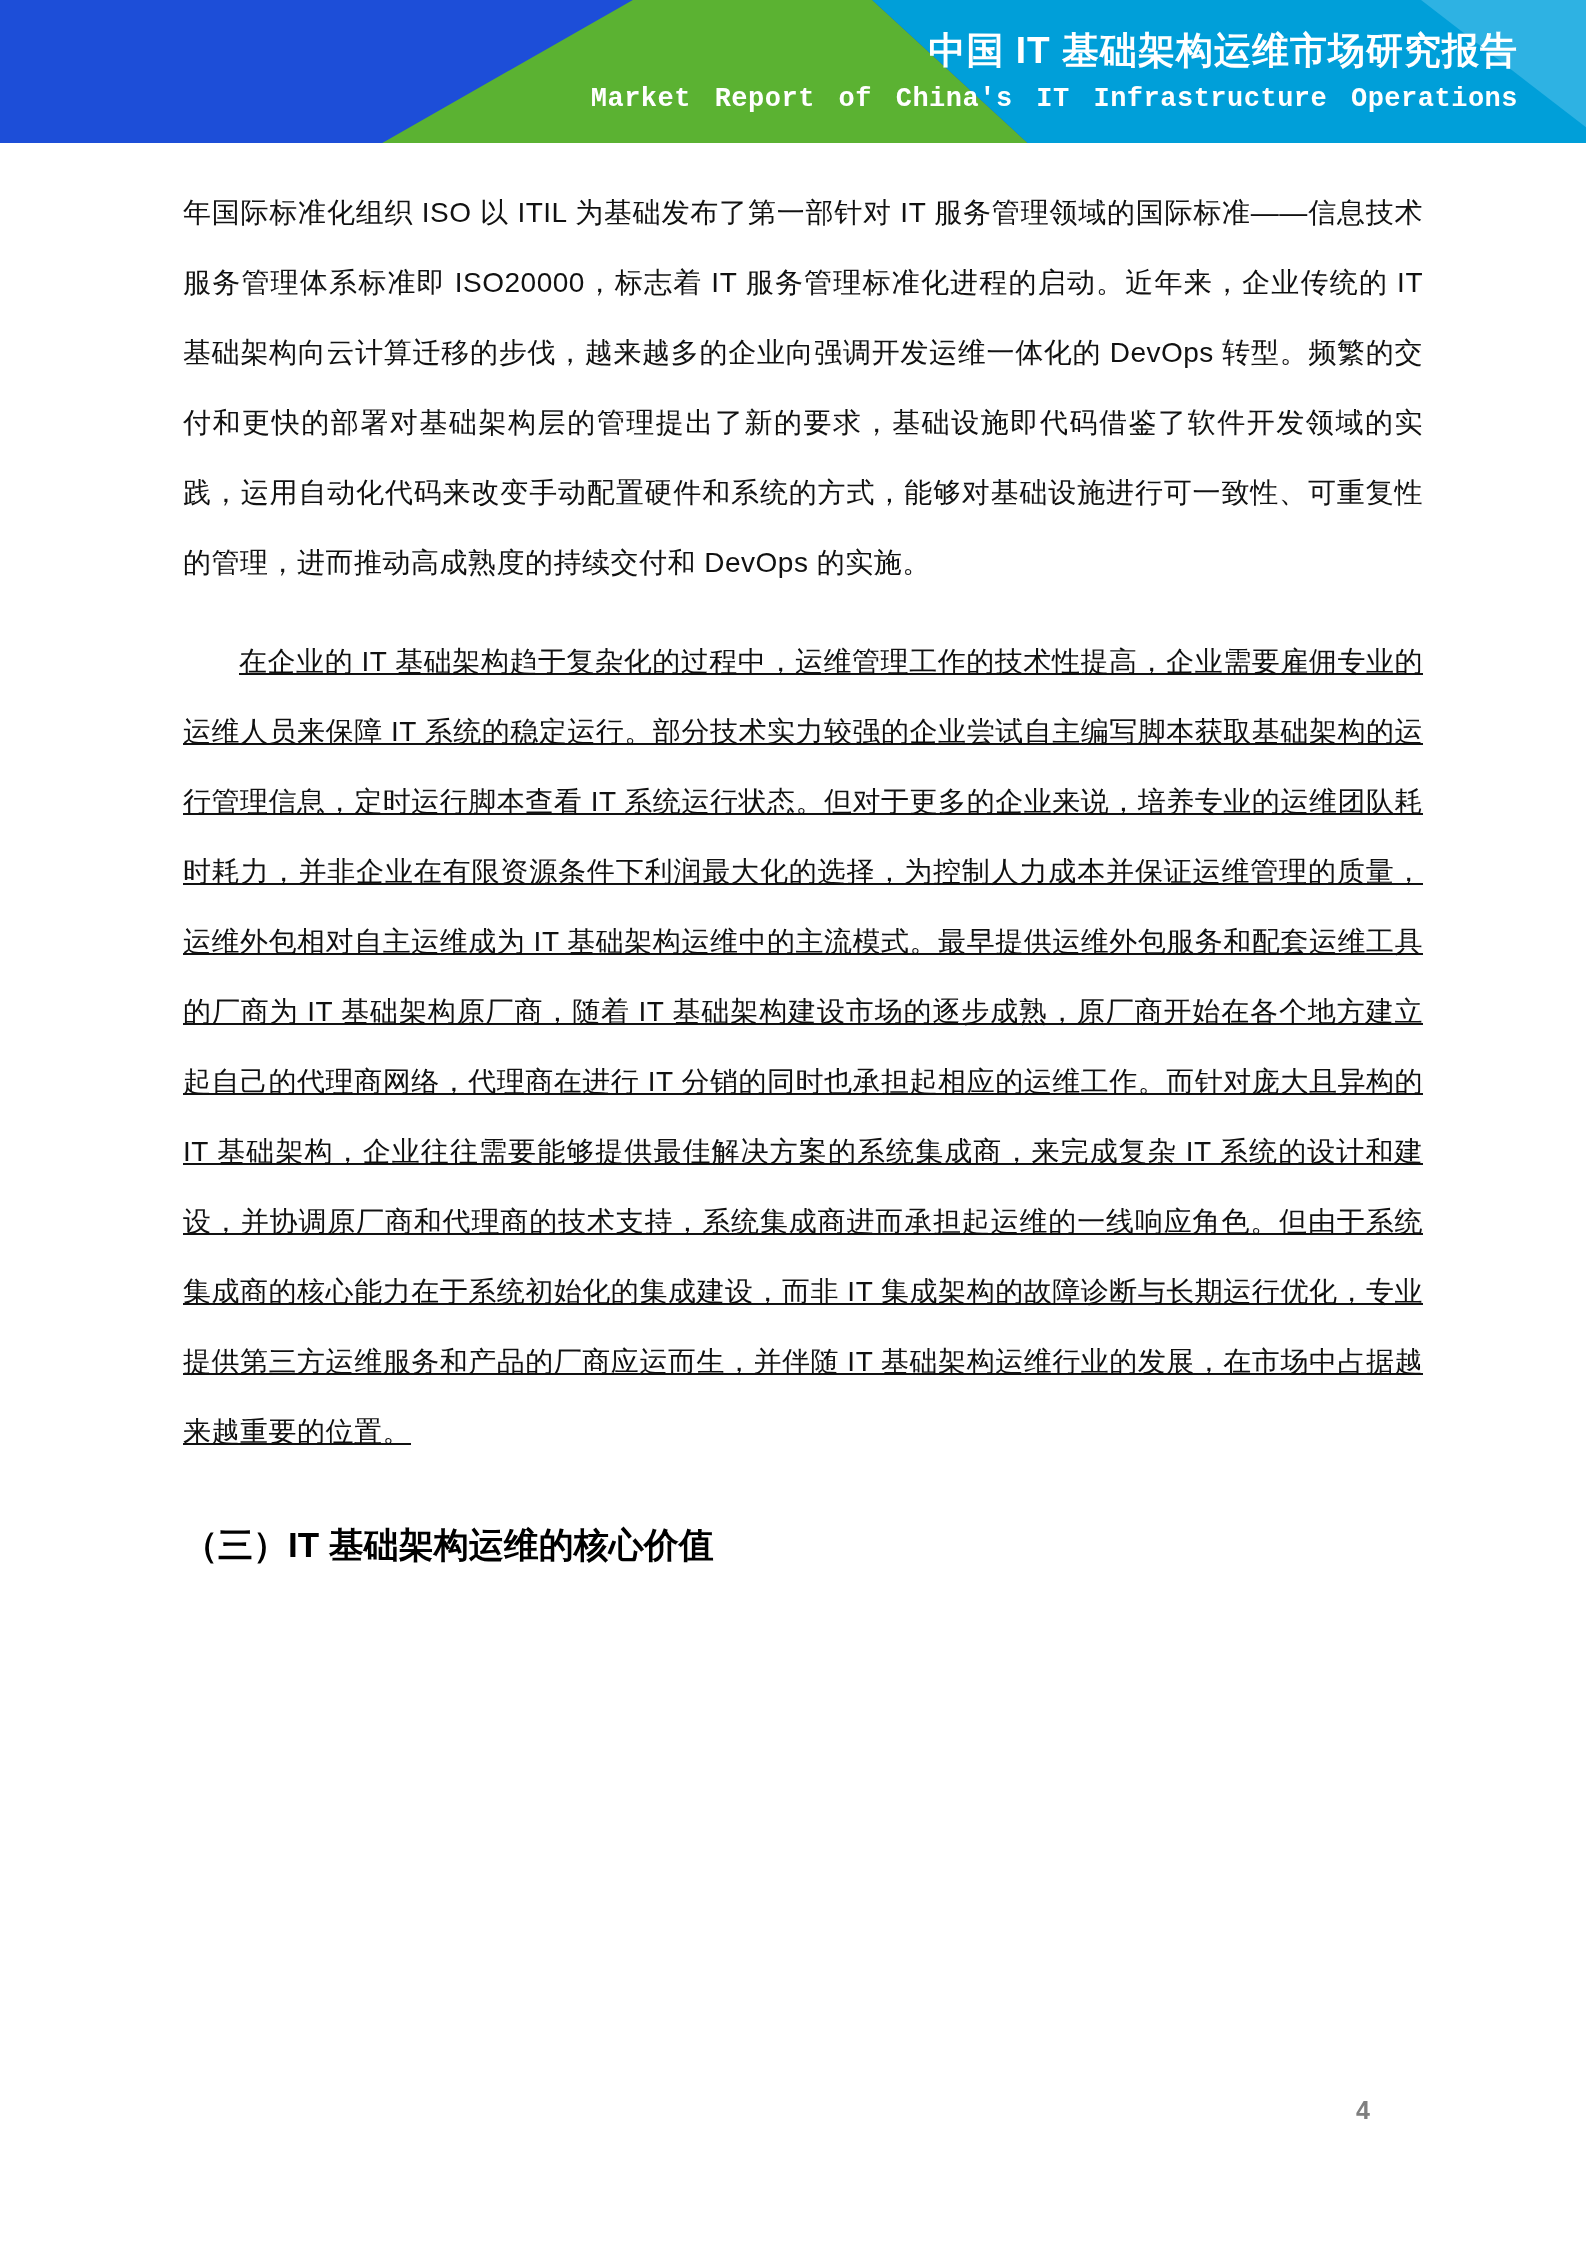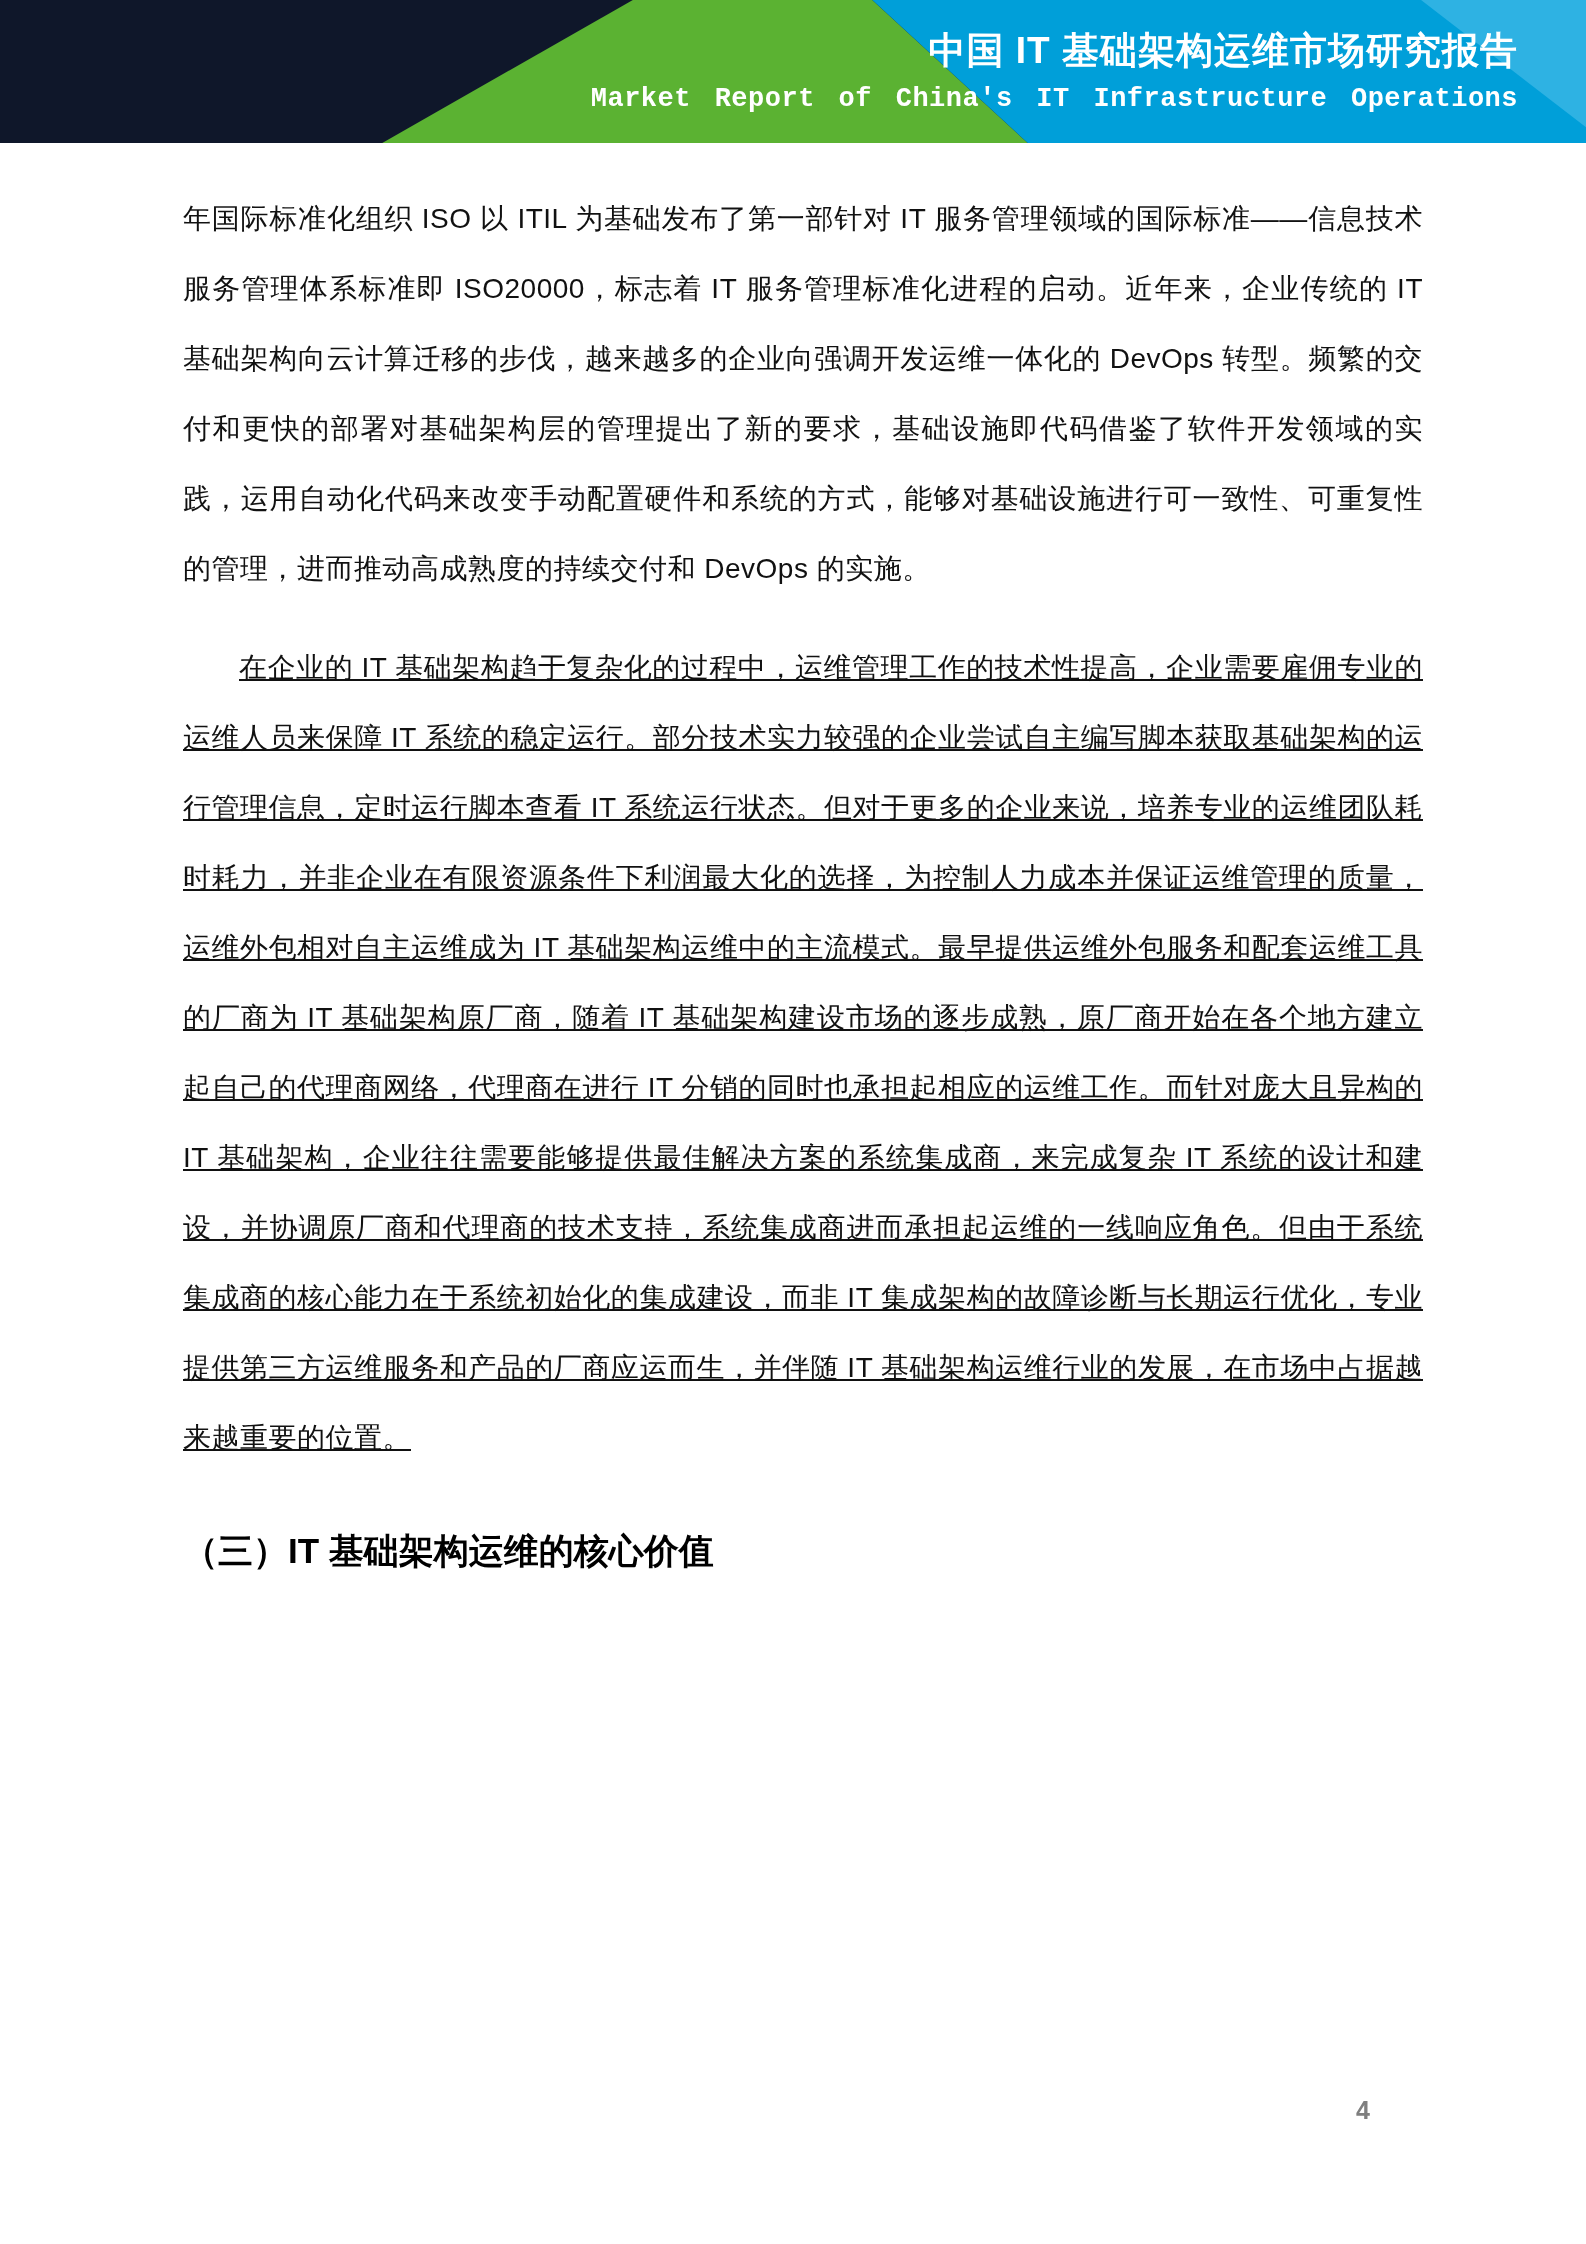--- a/index.html
+++ b/index.html
@@ -11,21 +11,21 @@
     overflow: hidden;
     font-family: "Liberation Sans", "DejaVu Sans", sans-serif;
   }
 
   
   .header {
     position: absolute;
     top: 0; left: 0;
     width: 1586px;
     height: 143px;
-    background: #0f172a;
+    background: #1d4ed8;
     overflow: hidden;
   }
   .header .shape { position: absolute; inset: 0; }
   .tri-green {
     background: #5bb232;
     clip-path: polygon(39.9% 0, 55% 0, 64.8% 100%, 24.1% 100%);
   }
   .tri-blue {
     background: #009fd9;
     clip-path: polygon(55% 0, 100% 0, 100% 100%, 64.8% 100%);
@@ -54,21 +54,21 @@
     line-height: 36px;
     letter-spacing: 0.5px;
     word-spacing: 7px;
     font-family: Liberation Mono, monospace;
   }
 
   
   .content {
     position: absolute;
     left: 183px;
-    top: 184px;
+    top: 178px;
     width: 1240px;
     color: #111111;
   }
   .para {
     margin: 0;
     font-size: 28px;
     line-height: 70px;
     text-align: justify;
     text-align-last: left;
     letter-spacing: 0.5px;

